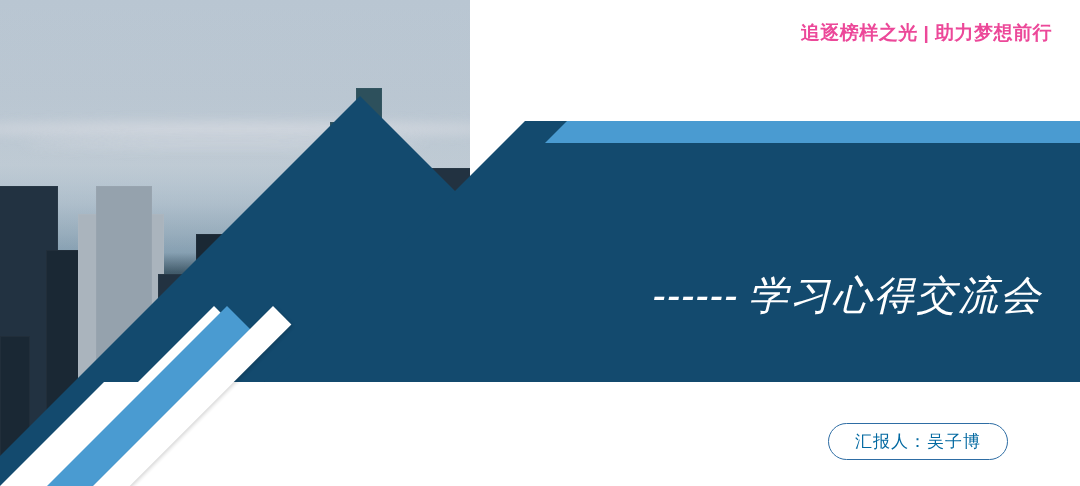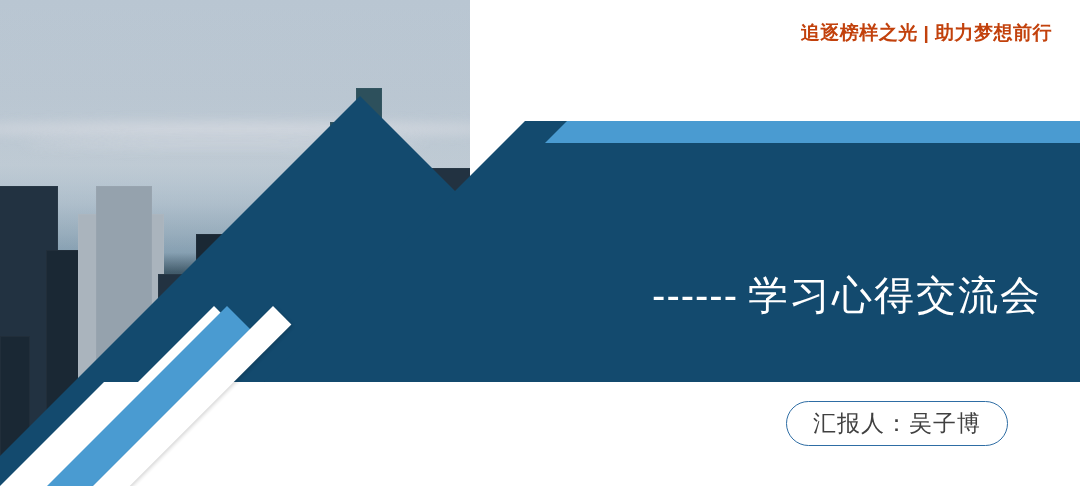--- a/index.html
+++ b/index.html
@@ -195,21 +195,21 @@
     clip-path: polygon(104px 0px, 300px 0px, 300px 104px, 0px 104px);
   }
 
   
   .tagline {
     position: absolute;
     right: 28px;
     top: 20px;
     font-size: 19px;
     font-weight: bold;
-    color: #c2410c;
+    color: #ec4899;
     letter-spacing: 0.5px;
     white-space: nowrap;
   }
 
   .title-main {
     position: absolute;
     left: 356px;
     top: 171px;
     font-size: 56px;
     font-weight: bold;
@@ -221,36 +221,37 @@
 
   .title-sub {
     position: absolute;
     right: 38px;
     top: 268px;
     font-size: 40px;
     font-weight: normal;
     color: #ffffff;
     letter-spacing: 2px;
     white-space: nowrap;
+    font-style: italic;
   }
   .sub-dash {
     letter-spacing: 1px;
     margin-right: 10px;
   }
 
   .presenter {
     position: absolute;
     right: 72px;
-    top: 401px;
+    top: 423px;
     padding: 6px 26px;
     border: 1.6px solid #2e6da4;
     border-radius: 999px;
     background: #ffffff;
-    font-size: 23px;
-    color: #404040;
+    font-size: 17px;
+    color: #0369a1;
     letter-spacing: 1px;
     white-space: nowrap;
   }
 </style>
 </head>
 <body>
 
 <div id="slide">
 
   <div class="photo-wrap">

